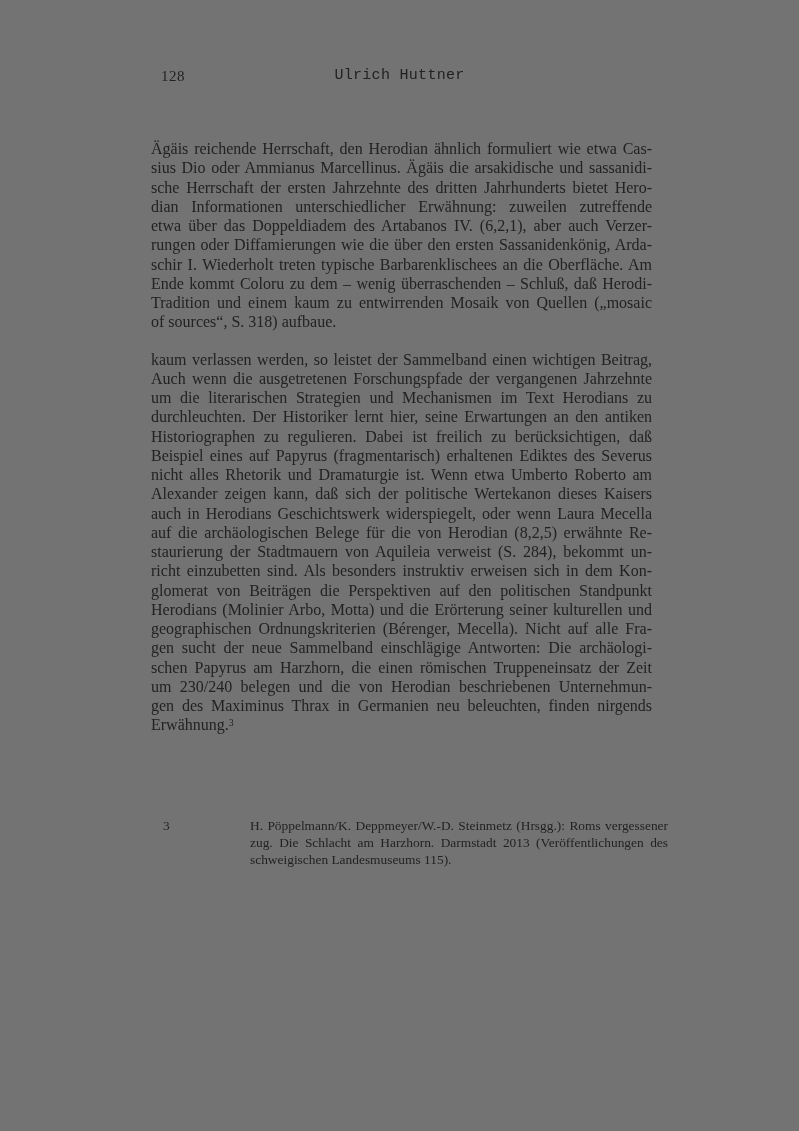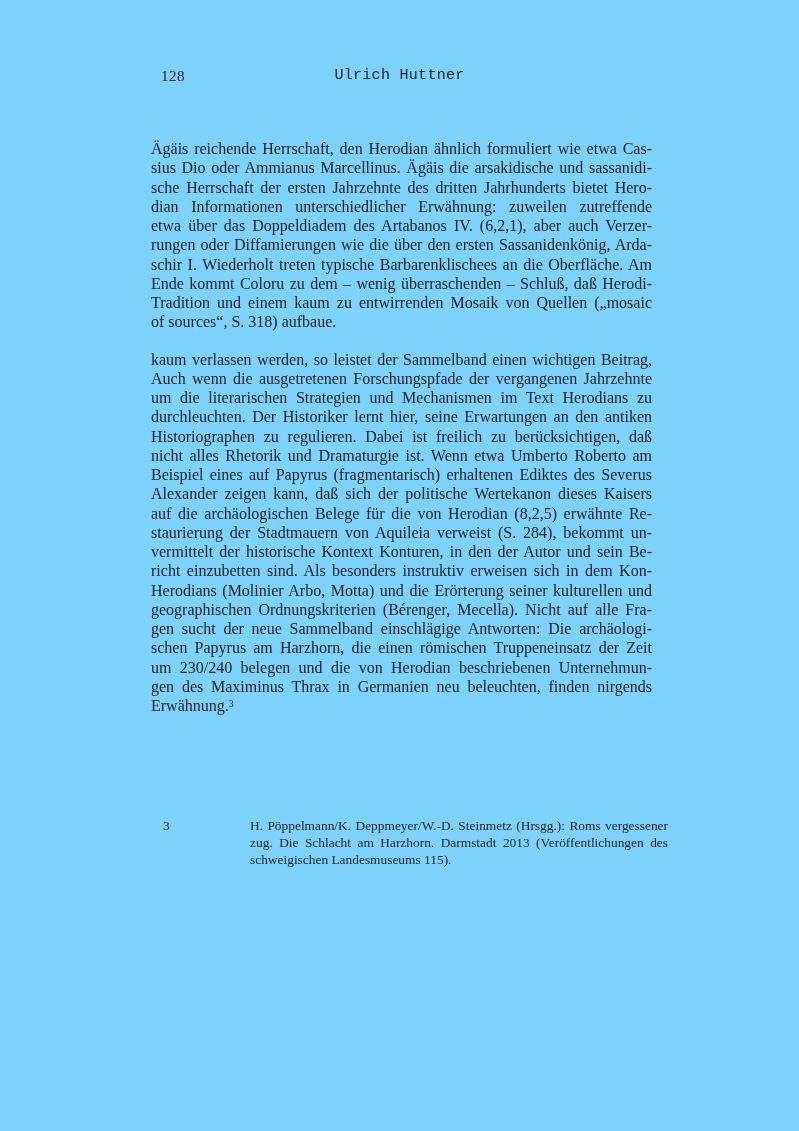--- a/index.html
+++ b/index.html
@@ -4,21 +4,21 @@
 <style>
   html, body {
     margin: 0;
     padding: 0;
     background: #ffffff;
   }
   .page {
     position: relative;
     width: 799px;
     height: 1131px;
-    background: #7dd3fc;
+    background: #737373;
     font-family: "Liberation Serif", "DejaVu Serif", serif;
     color: #222222;
     overflow: hidden;
   }
   
   .page-header {
     position: absolute;
     top: 67px;
     left: 0;
     width: 799px;
@@ -117,27 +117,28 @@
         <div class="line">Ende kommt Coloru zu dem – wenig überraschenden – Schluß, daß Herodi-</div>
         <div class="line">Tradition und einem kaum zu entwirrenden Mosaik von Quellen („mosaic</div>
         <div class="line last">of sources“, S. 318) aufbaue.</div>
       </div>
     <div class="paragraph">
         <div class="line">kaum verlassen werden, so leistet der Sammelband einen wichtigen Beitrag,</div>
         <div class="line">Auch wenn die ausgetretenen Forschungspfade der vergangenen Jahrzehnte</div>
         <div class="line">um die literarischen Strategien und Mechanismen im Text Herodians zu</div>
         <div class="line">durchleuchten. Der Historiker lernt hier, seine Erwartungen an den antiken</div>
         <div class="line">Historiographen zu regulieren. Dabei ist freilich zu berücksichtigen, daß</div>
+        <div class="line">Beispiel eines auf Papyrus (fragmentarisch) erhaltenen Ediktes des Severus</div>
         <div class="line">nicht alles Rhetorik und Dramaturgie ist. Wenn etwa Umberto Roberto am</div>
-        <div class="line">Beispiel eines auf Papyrus (fragmentarisch) erhaltenen Ediktes des Severus</div>
         <div class="line">Alexander zeigen kann, daß sich der politische Wertekanon dieses Kaisers</div>
+        <div class="line">auch in Herodians Geschichtswerk widerspiegelt, oder wenn Laura Mecella</div>
         <div class="line">auf die archäologischen Belege für die von Herodian (8,2,5) erwähnte Re-</div>
         <div class="line">staurierung der Stadtmauern von Aquileia verweist (S. 284), bekommt un-</div>
-        <div class="line">vermittelt der historische Kontext Konturen, in den der Autor und sein Be-</div>
         <div class="line">richt einzubetten sind. Als besonders instruktiv erweisen sich in dem Kon-</div>
+        <div class="line">glomerat von Beiträgen die Perspektiven auf den politischen Standpunkt</div>
         <div class="line">Herodians (Molinier Arbo, Motta) und die Erörterung seiner kulturellen und</div>
         <div class="line">geographischen Ordnungskriterien (Bérenger, Mecella). Nicht auf alle Fra-</div>
         <div class="line">gen sucht der neue Sammelband einschlägige Antworten: Die archäologi-</div>
         <div class="line">schen Papyrus am Harzhorn, die einen römischen Truppeneinsatz der Zeit</div>
         <div class="line">um 230/240 belegen und die von Herodian beschriebenen Unternehmun-</div>
         <div class="line">gen des Maximinus Thrax in Germanien neu beleuchten, finden nirgends</div>
         <div class="line last">Erwähnung.<sup>3</sup></div>
       </div>
   </div>
 

